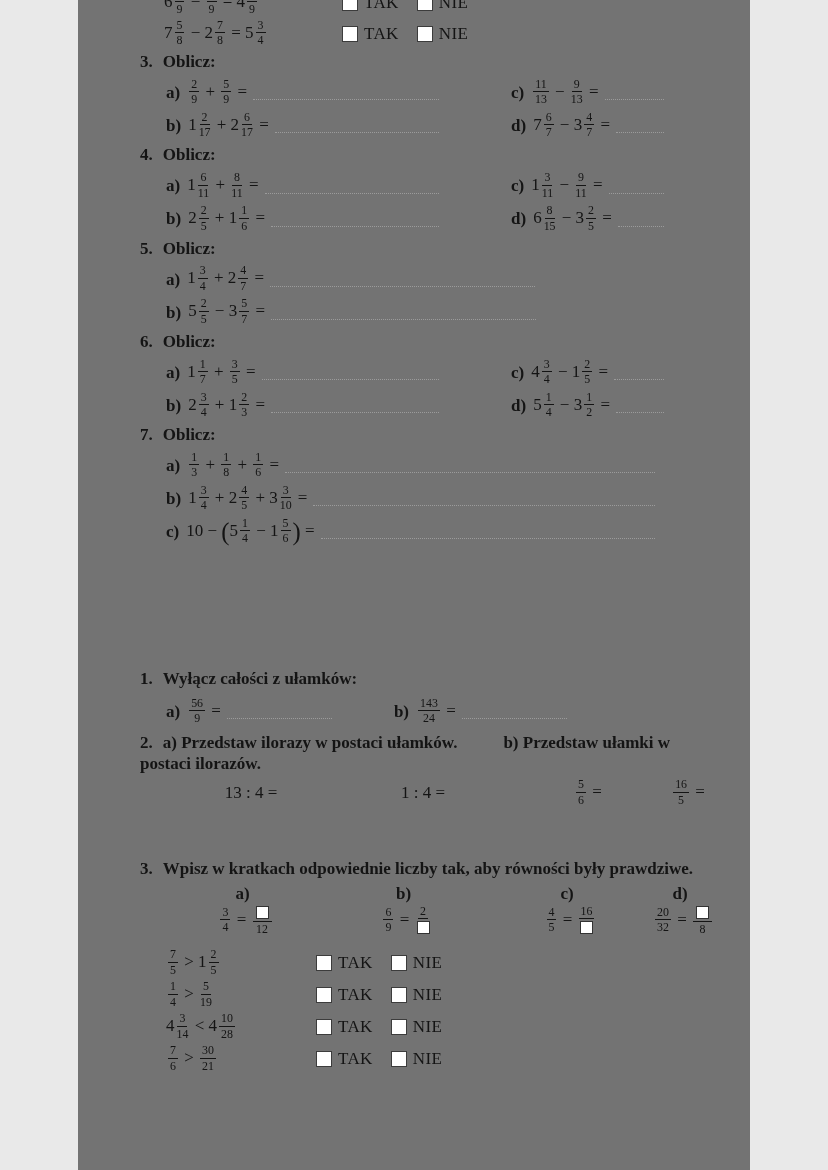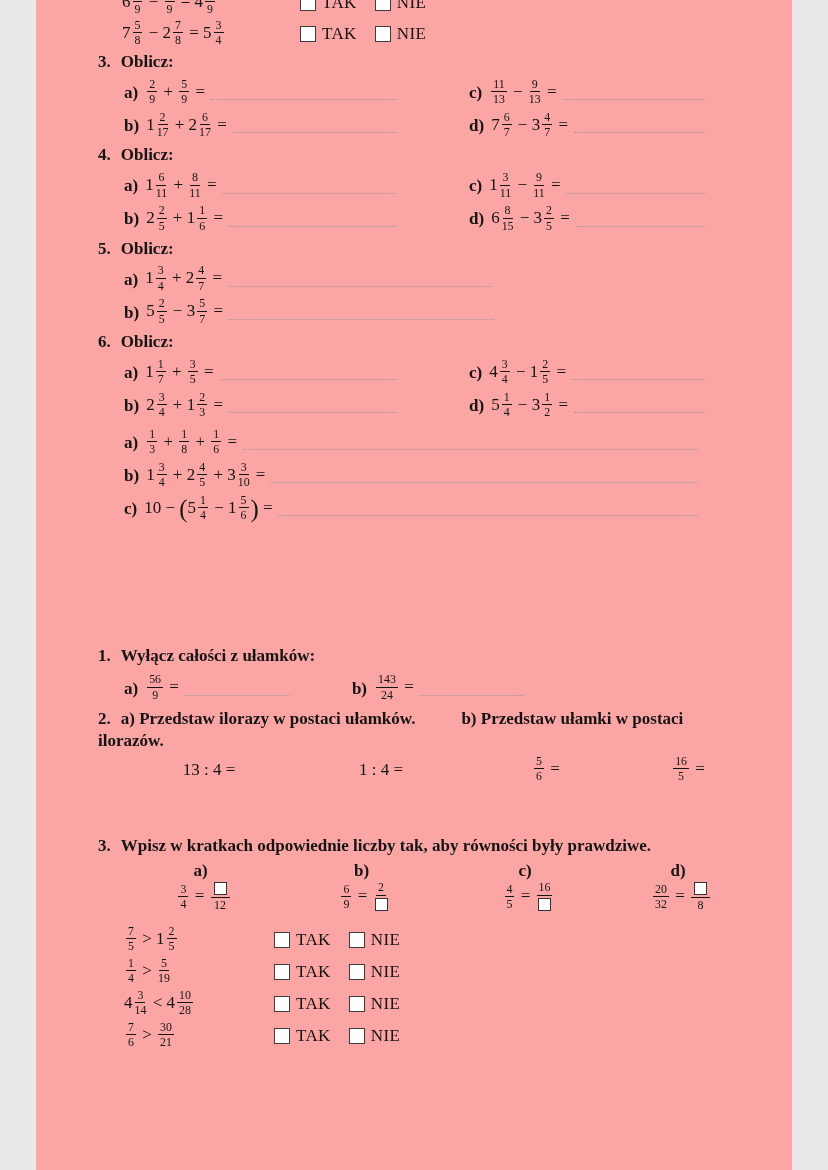--- a/index.html
+++ b/index.html
@@ -1,20 +1,20 @@
 <!DOCTYPE html>
 <html><head>
 <meta charset="utf-8">
 <style>
   * { box-sizing: border-box; margin: 0; padding: 0; }
   html, body { background: #e9e9e9; }
   body { display: flex; justify-content: center; }
   .sheet {
-    width: 756px; height: 1170px; overflow: hidden;
-    background: #fca5a5; color: #141414;
+    width: 672px; height: 1170px; overflow: hidden;
+    background: #737373; color: #141414;
     font-family: "Liberation Serif", "DejaVu Serif", serif;
     font-size: 17px; line-height: 1.25;
   }
   .inner { padding: 0 40px 0 62px; }
 
   
   .tf-top { margin-top: -13px; padding-left: 24px; }
   .tf-row { display: flex; align-items: center; min-height: 31px; }
   .tf-expr { width: 178px; }
   .tf2 .tf-expr { width: 150px; }
@@ -284,20 +284,23 @@
               </span> − 3<span class="frac">
                 <span class="fnum">1</span>
                 <span class="fden">2</span>
               </span> =</span>
           <span class="dots"></span>
         </div>
       </div>
     </div>
 
     <div class="section">
+      <div class="sec-head">
+        <span class="sec-num">7.</span><span class="sec-title">Oblicz:</span>
+      </div>
       <div class="items">
         <div class="item">
           <span class="ilabel">a)</span>
           <span class="math"><span class="frac">
                 <span class="fnum">1</span>
                 <span class="fden">3</span>
               </span> + <span class="frac">
                 <span class="fnum">1</span>
                 <span class="fden">8</span>
               </span> + <span class="frac">

